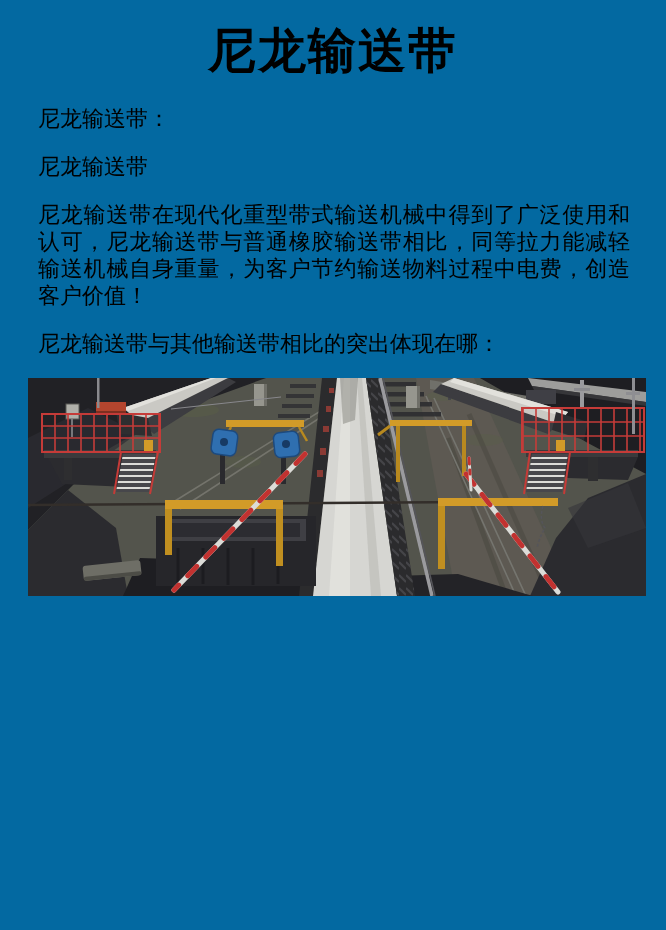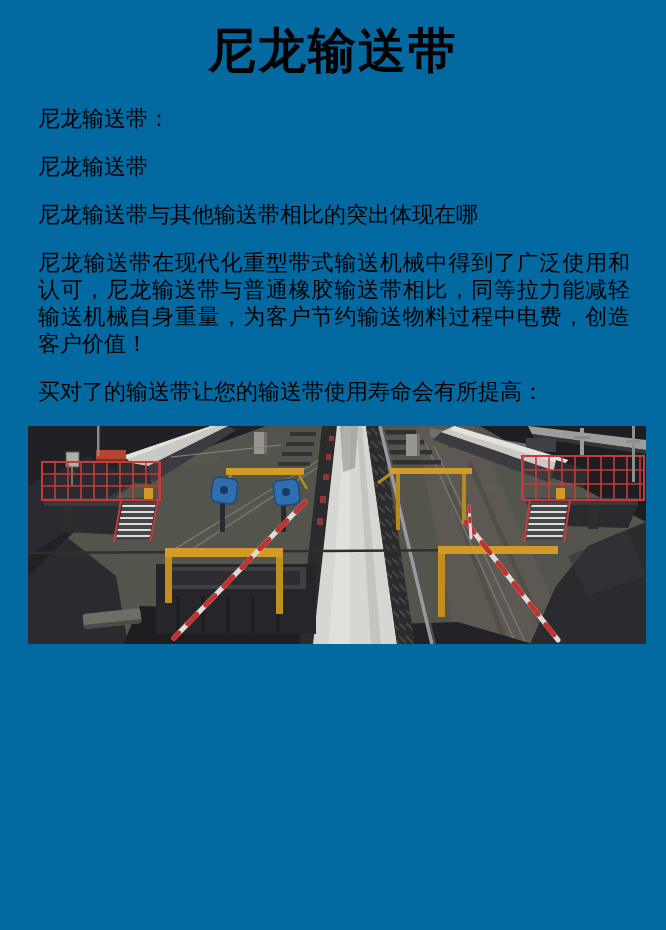--- a/index.html
+++ b/index.html
@@ -21,23 +21,22 @@
 </head>
 <body>
 
 <div class="page">
 
   <h1 class="title">尼龙输送带</h1>
 
   <div class="content">
     <p>尼龙输送带：</p>
     <p>尼龙输送带</p>
-    <p>尼龙输送带与其他输送带相比的突出体现在哪</p>
     <p>尼龙输送带在现代化重型带式输送机械中得到了广泛使用和认可，尼龙输送带与普通橡胶输送带相比，同等拉力能减轻输送机械自身重量，为客户节约输送物料过程中电费，创造客户价值！</p>
-    <p>买对了的输送带让您的输送带使用寿命会有所提高：</p>
+    <p>尼龙输送带与其他输送带相比的突出体现在哪：</p>
   </div>
 
   <figure class="photo" style="margin-left:28px;margin-right:0;" aria-label="煤场带式输送机（尼龙输送带）实景照片">
     <svg viewBox="0 0 618 218" preserveAspectRatio="none" aria-hidden="true">
       <defs>
         <pattern id="redgrid" width="13" height="48" patternUnits="userSpaceOnUse">
           <line x1="1" y1="0" x2="1" y2="48" stroke="var(--c-railing-red,#c53b38)" stroke-width="1.6"></line>
         </pattern>
         <pattern id="steps" width="40" height="6" patternUnits="userSpaceOnUse">
           <line x1="0" y1="2" x2="40" y2="2" stroke="var(--c-stripe-white,#dcdcd8)" stroke-width="2.2"></line>

